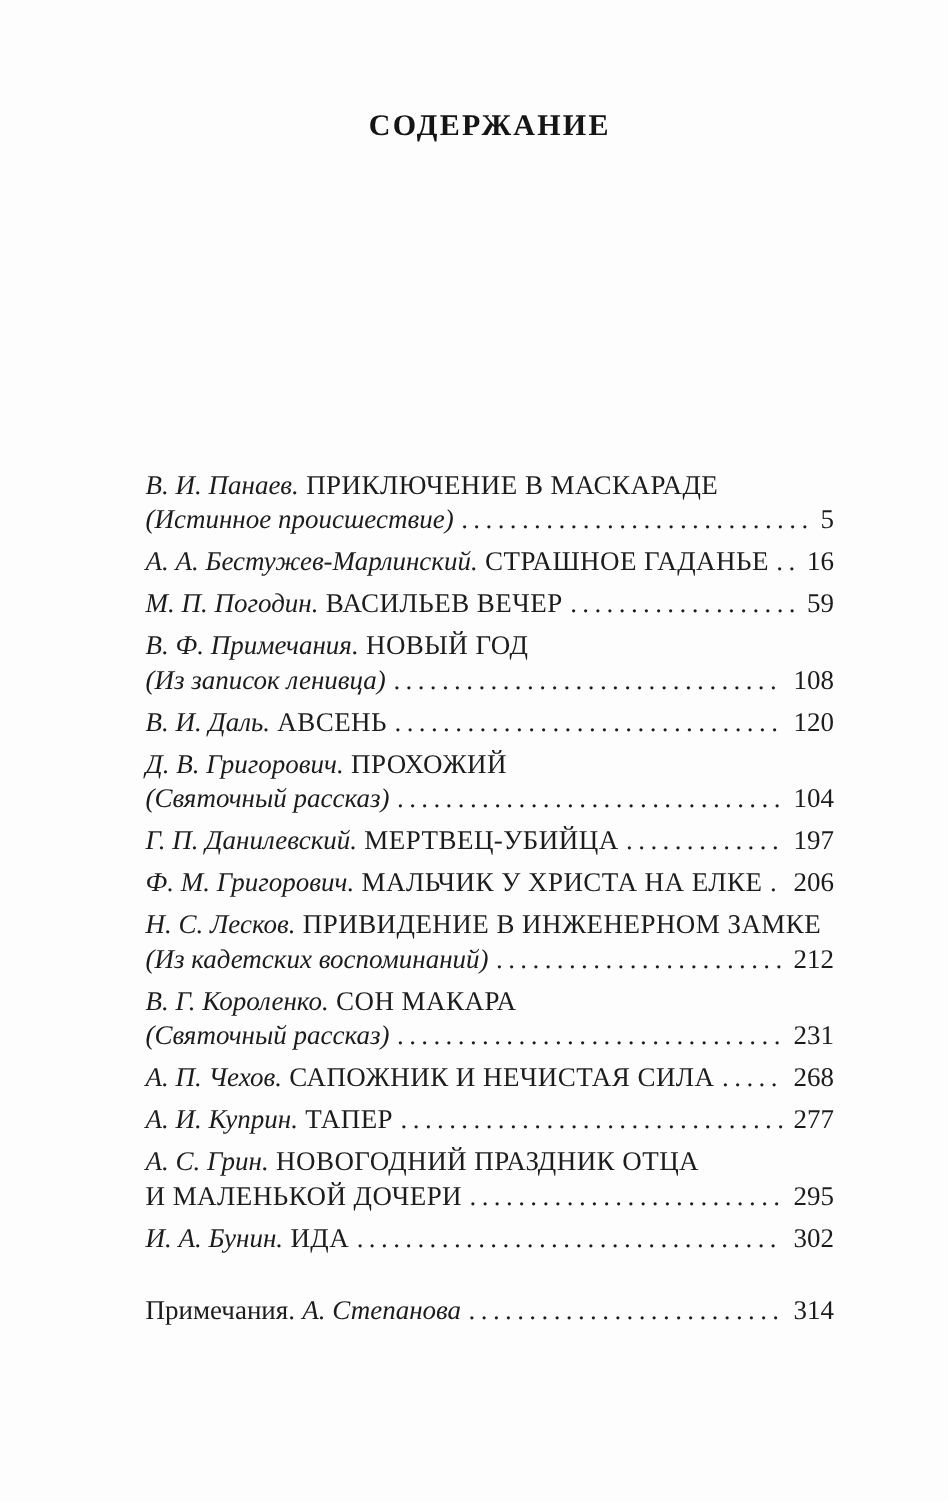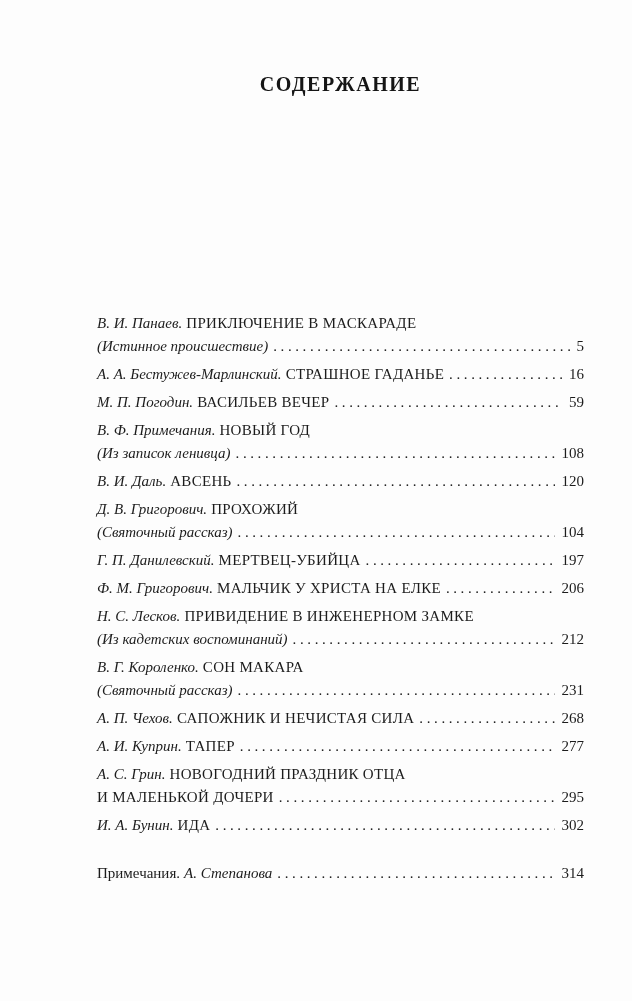--- a/index.html
+++ b/index.html
@@ -11,21 +11,21 @@
     width: 632px;
     height: 1001px;
     overflow: hidden;
     font-family: "Liberation Serif", "DejaVu Serif", serif;
     color: #1c1c1c;
   }
   .page {
     box-sizing: border-box;
     width: 632px;
     height: 1001px;
-    padding: 72px 48px 0 97px;
+    padding: 72px 76px 0 97px;
     background: #fdfdfd;
   }
   .page-title {
     margin: 0;
     text-align: center;
     font-size: 20px;
     line-height: 24px;
     font-weight: bold;
     letter-spacing: 1.5px;
     color: #151515;
@@ -37,21 +37,21 @@
     margin-bottom: 5px;
   }
   
   .entry:last-child {
     margin-top: 25px;
   }
   .line {
     display: flex;
     align-items: flex-end;
     white-space: nowrap;
-    font-size: 15px;
+    font-size: 18px;
     line-height: 23px;
   }
   .line .seg:not(:first-child) {
     margin-left: 0.27em;
   }
   .seg.author, .seg.subtitle {
     font-style: italic;
   }
   .seg.title {
     letter-spacing: 0.3px;

